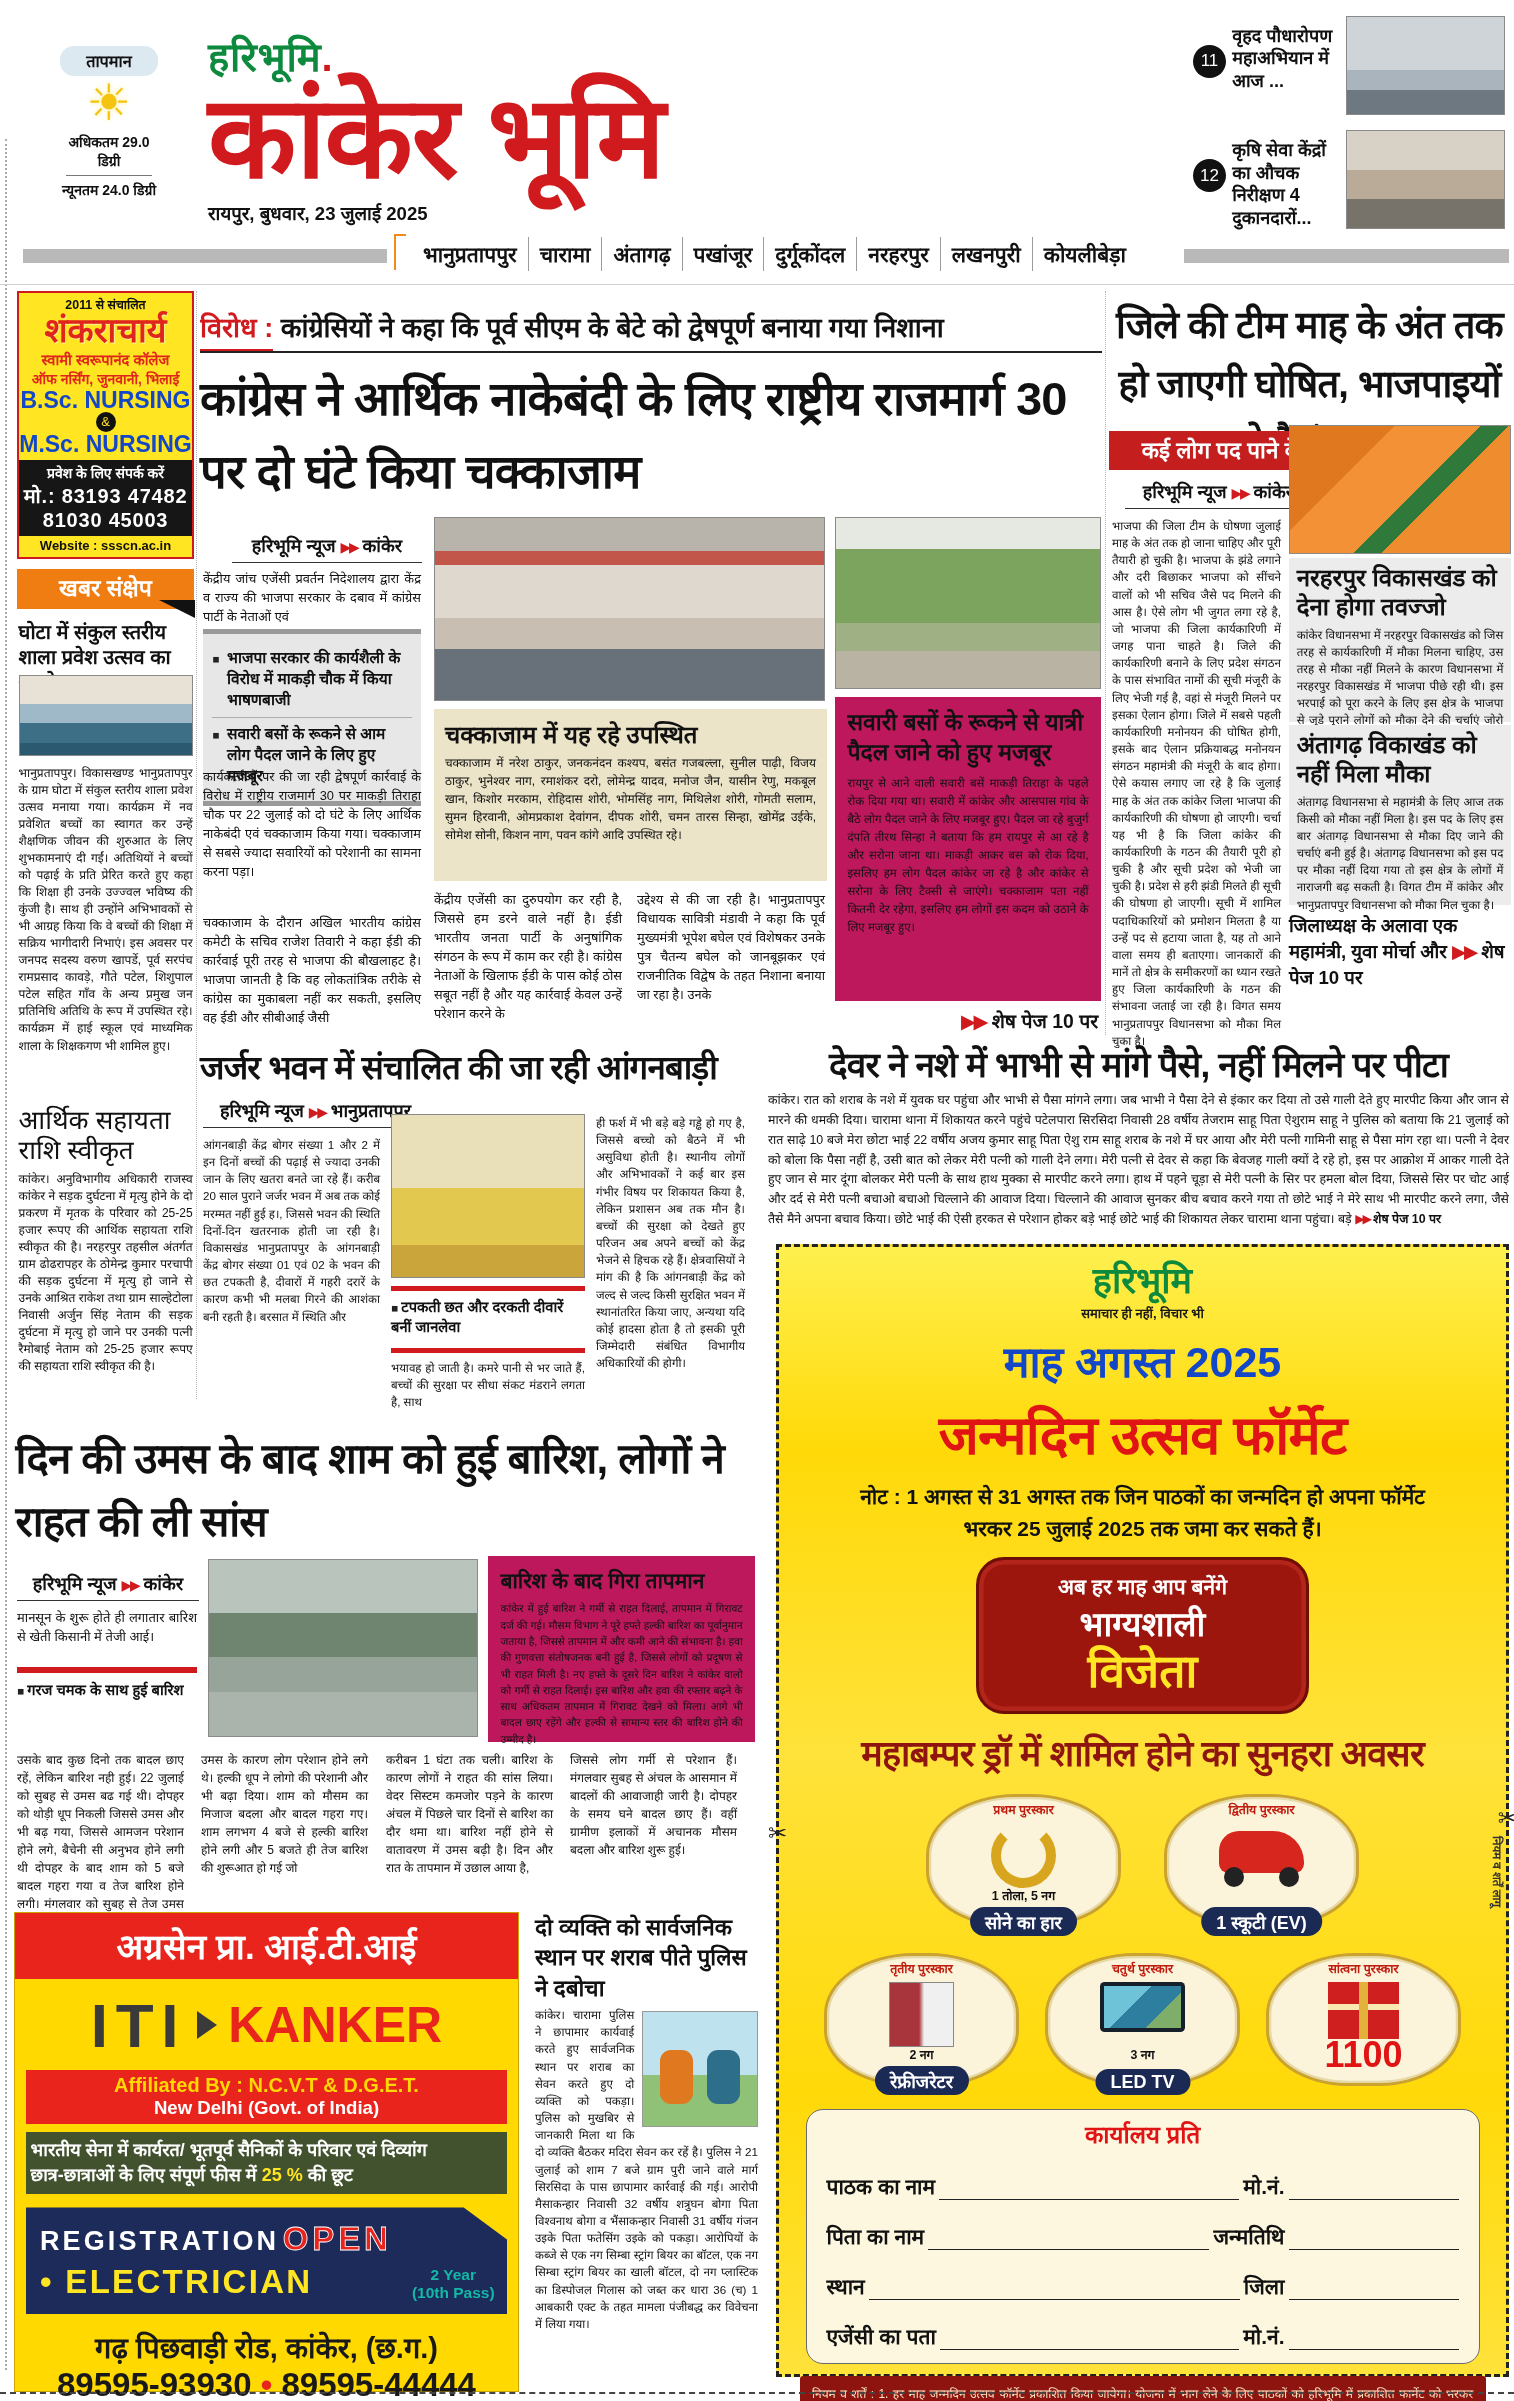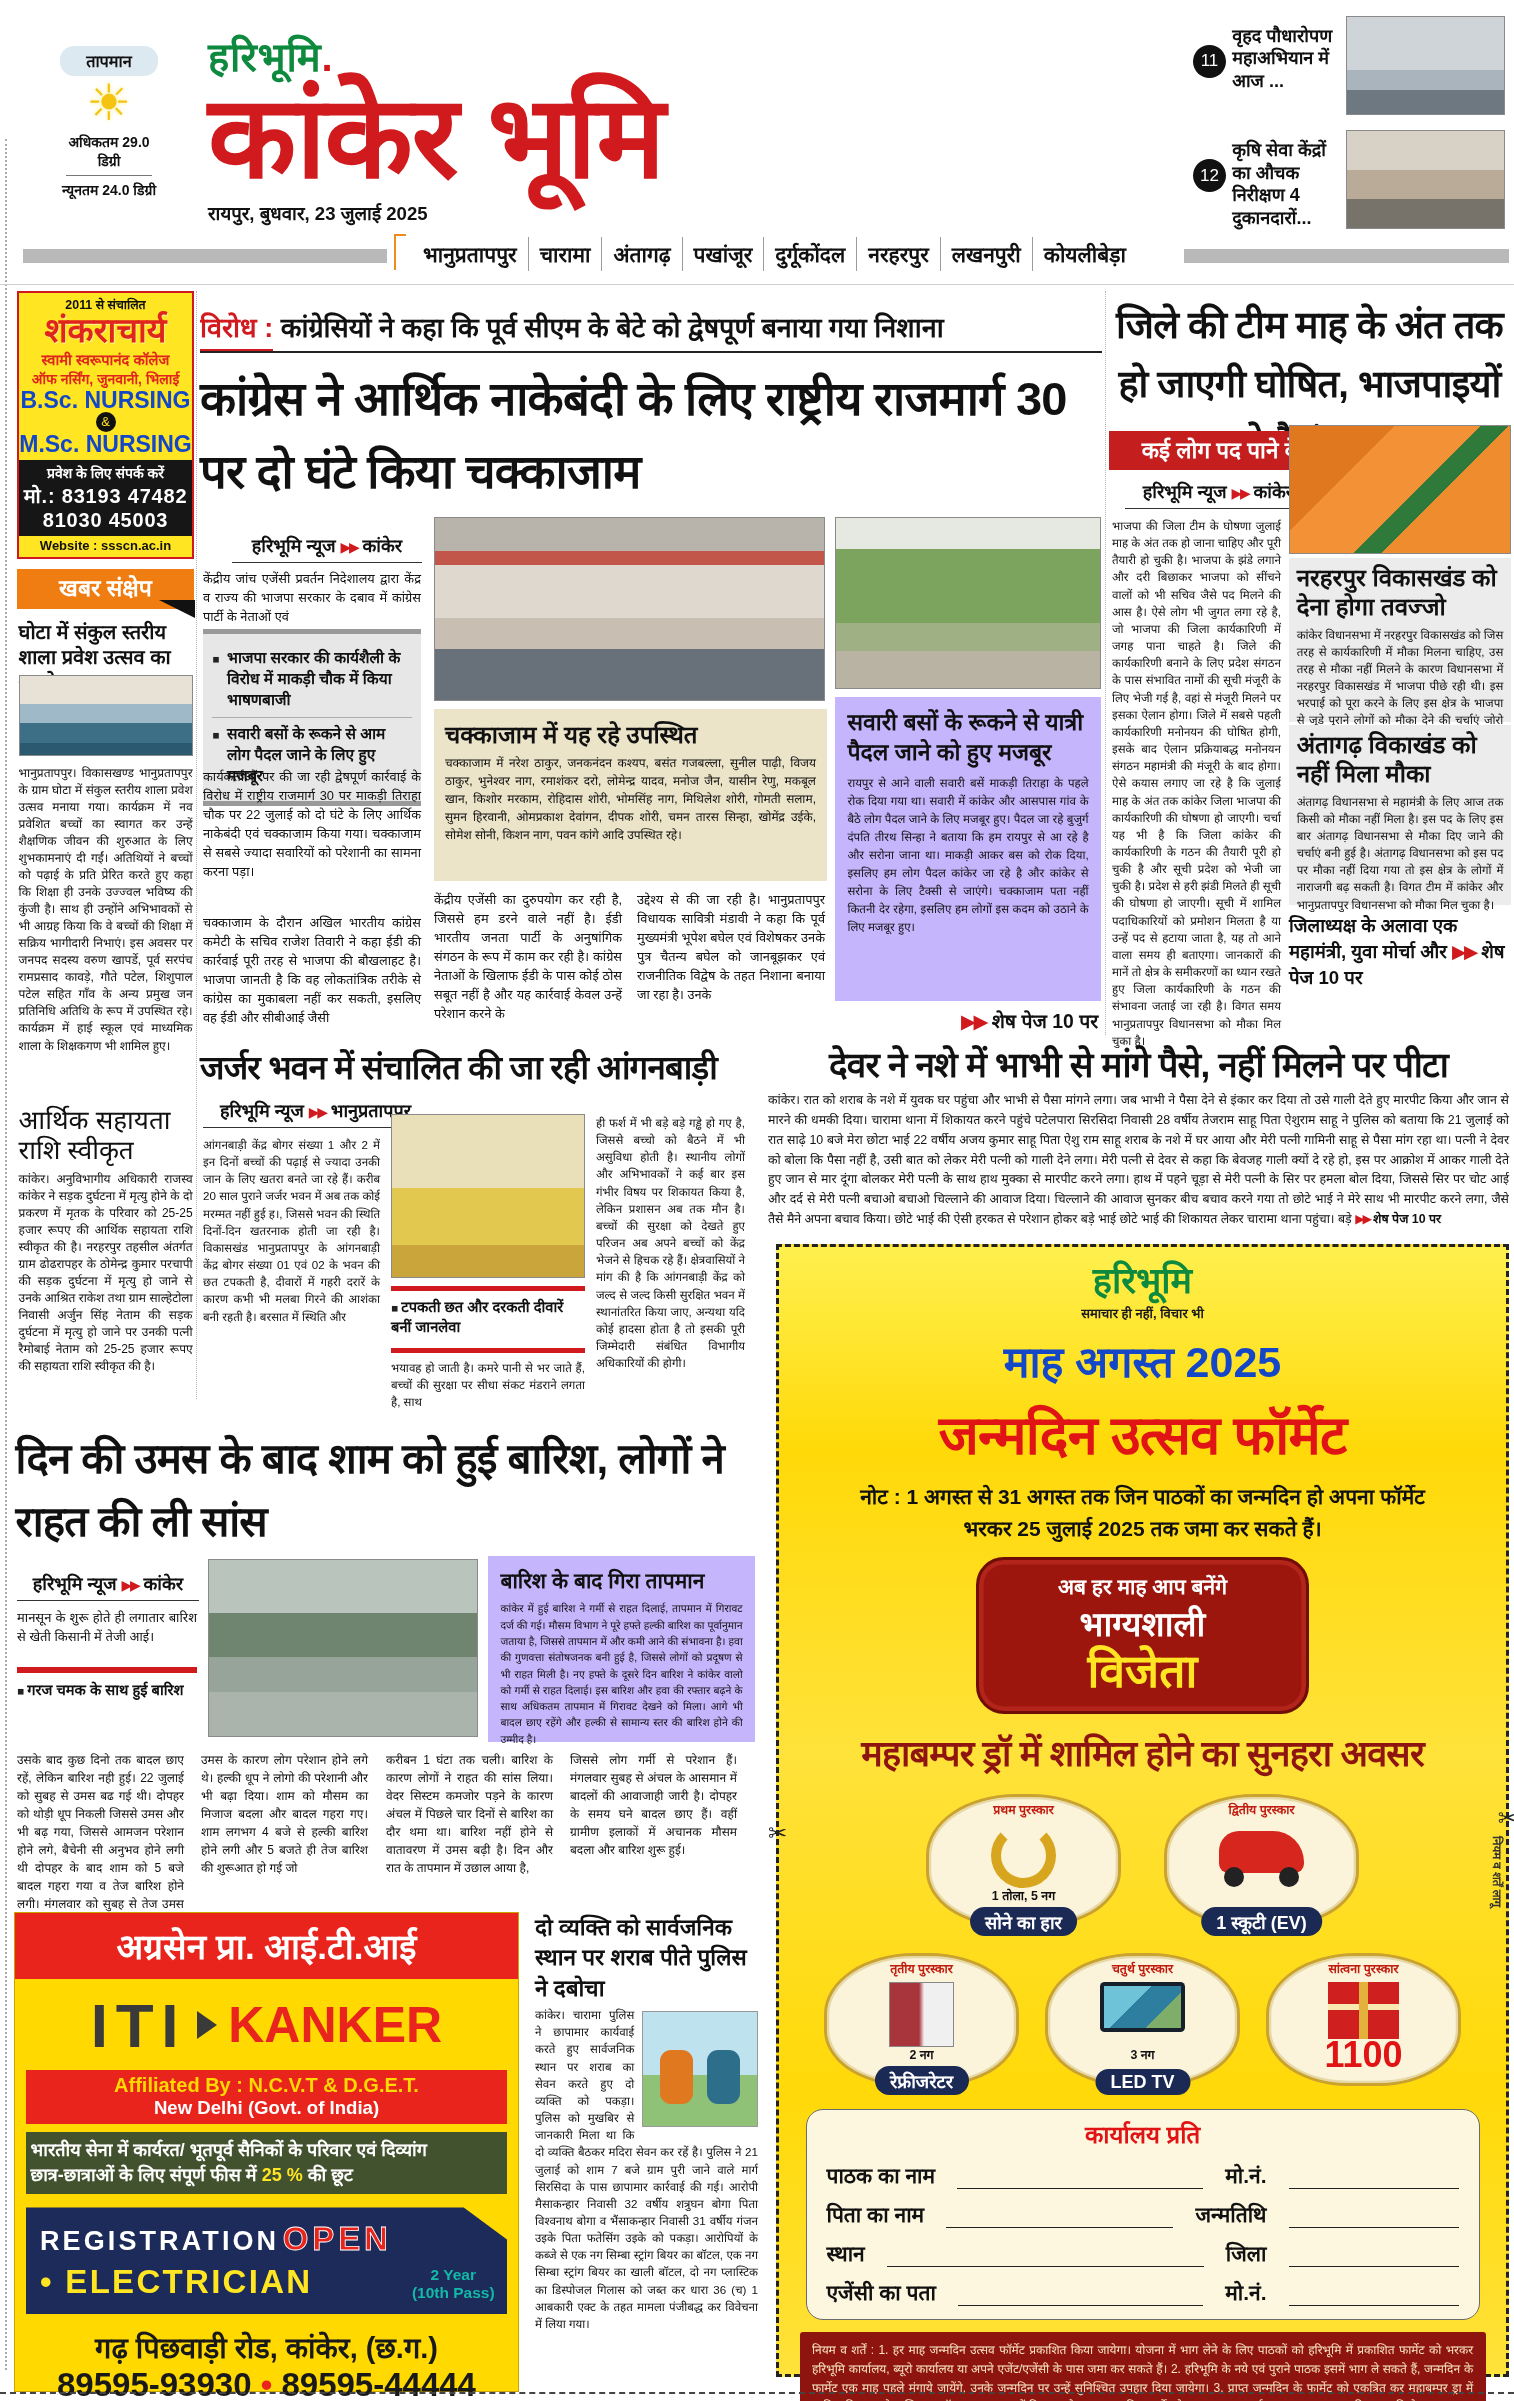--- a/index.html
+++ b/index.html
@@ -76,21 +76,21 @@
   .bulletbox{background:#e7e7e7;border-top:5.4px solid #9a9a9a;border-bottom:5.4px solid #9a9a9a;padding:7.7px 9.3px}
   .bulletbox .it{display:flex;gap:7.7px;font-size:15.5px;font-weight:bold;line-height:1.35;padding:6.2px 0}
   .bulletbox .it+.it{border-top:1.5px solid #adadad}
   .sq{color:#222;font-size:11.6px;padding-top:3.1px}
   .photo-protest{background:
      linear-gradient(180deg,#b9b4ab 0 18%,#c2564a 18% 26%,#ded8cf 26% 55%,#c8beb2 55% 72%,#68707a 72% 100%)}
   .photo-trees{background:linear-gradient(180deg,#e6e8e2 0 18%,#7da45f 18% 62%,#9eb084 62% 78%,#b9b3a4 78% 100%)}
   .attend{background:#ece4c9;padding:7.7px 11px}
   .attend .ti{font-size:24px;font-weight:bold;margin-bottom:4.6px}
   .attend .tx{font-size:12px;line-height:1.5}
-  .bluebox{background:#c4b5fd;padding:11px 12.4px}
+  .bluebox{background:#be185d;padding:11px 12.4px}
   .bluebox .ti{font-size:23px;font-weight:bold;line-height:1.3;margin-bottom:6.2px}
   .bluebox .tx{font-size:11.6px;line-height:1.55;text-align:justify}
 
   
   .bjp-hl{left:1109px;top:296px;width:401px;font-size:38px;line-height:1.55;font-weight:bold;text-align:center;letter-spacing:-0.8px}
   .redbar{left:1109px;top:431px;width:401px;height:39px;background:#c41e1e;color:#fff;font-size:22.5px;font-weight:bold;text-align:center;line-height:39px}
   .photo-flags{background:linear-gradient(135deg,#e07820 0 30%,#f29135 30% 55%,#2f7a3a 55% 63%,#ef8c2e 63% 100%)}
   .graybox{background:#ececec;padding:6.2px 7.7px}
   .graybox .ti{font-size:24px;font-weight:bold;line-height:1.2;margin-bottom:3.9px}
   .graybox .tx{font-size:11.6px;line-height:1.48;text-align:justify}
@@ -169,21 +169,21 @@
   .art-scooter:before,.art-scooter:after{content:"";position:absolute;bottom:-14px;width:20px;height:20px;border-radius:50%;background:#222}
   .art-scooter:before{left:4.6px}.art-scooter:after{right:4.6px}
   .art-fridge{width:65px;height:65px;background:linear-gradient(90deg,#a8343c 0 46%,#f0f0f0 54% 100%);border:1.5px solid #888}
   .art-tv{width:85px;height:50px;background:#15202b;border-radius:4.6px;padding:3.9px}
   .art-tv .scr{width:100%;height:100%;background:linear-gradient(135deg,#6fc3d8 0 40%,#2e7ea0 40% 70%,#7fae6a 70% 100%)}
   .art-gifts{width:71px;height:57px;background:
       linear-gradient(90deg,transparent 0 44%,#e3b23a 44% 56%,transparent 56% 100%),
       linear-gradient(180deg,transparent 0 38%,#f7e9b0 38% 50%,transparent 50% 100%),#cf1f1f}
   .formbox{margin:23px auto 0;width:674px;background:#fdf7e0;border:1.5px solid #6b6b6b;border-radius:17px;padding:7.7px 20px 12.4px}
   .formbox .fti{color:#e01414;font-size:24px;font-weight:bold}
-  .frow{display:flex;align-items:flex-end;gap:22px;margin-top:11px}
+  .frow{display:flex;align-items:flex-end;gap:4px;margin-top:22px}
   .flabel{font-size:21px;font-weight:bold;white-space:nowrap}
   .fline{flex:1;border-bottom:1.5px solid #222;height:18.6px}
   .fline.short{flex:0 0 170px}
   .terms{margin:12.4px auto 0;width:686px;background:#8e1410;color:#f7e3c0;font-size:12px;line-height:1.55;
          text-align:justify;padding:9.3px 12.4px;border-radius:3.1px}
   .sidenote{position:absolute;right:1.5px;top:589px;writing-mode:vertical-rl;font-size:11.6px;font-weight:bold;color:#333}
   .scissor{position:absolute;font-size:23px;color:#222}
 
   .pagedash{left:0;top:2392px;width:1514px;border-top:2.3px dashed #444}
   .edge{left:4.6px;top:139px;height:2231px;border-left:2.3px dotted #aaa}

